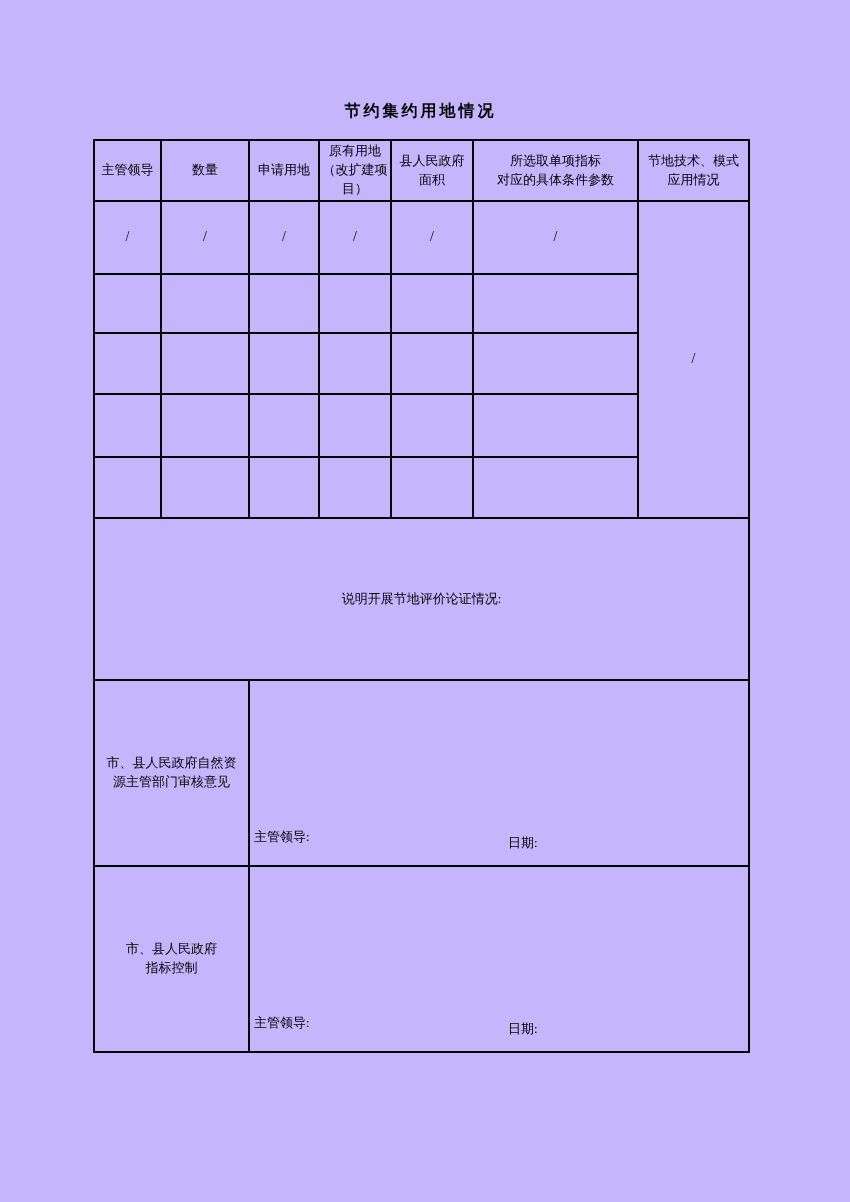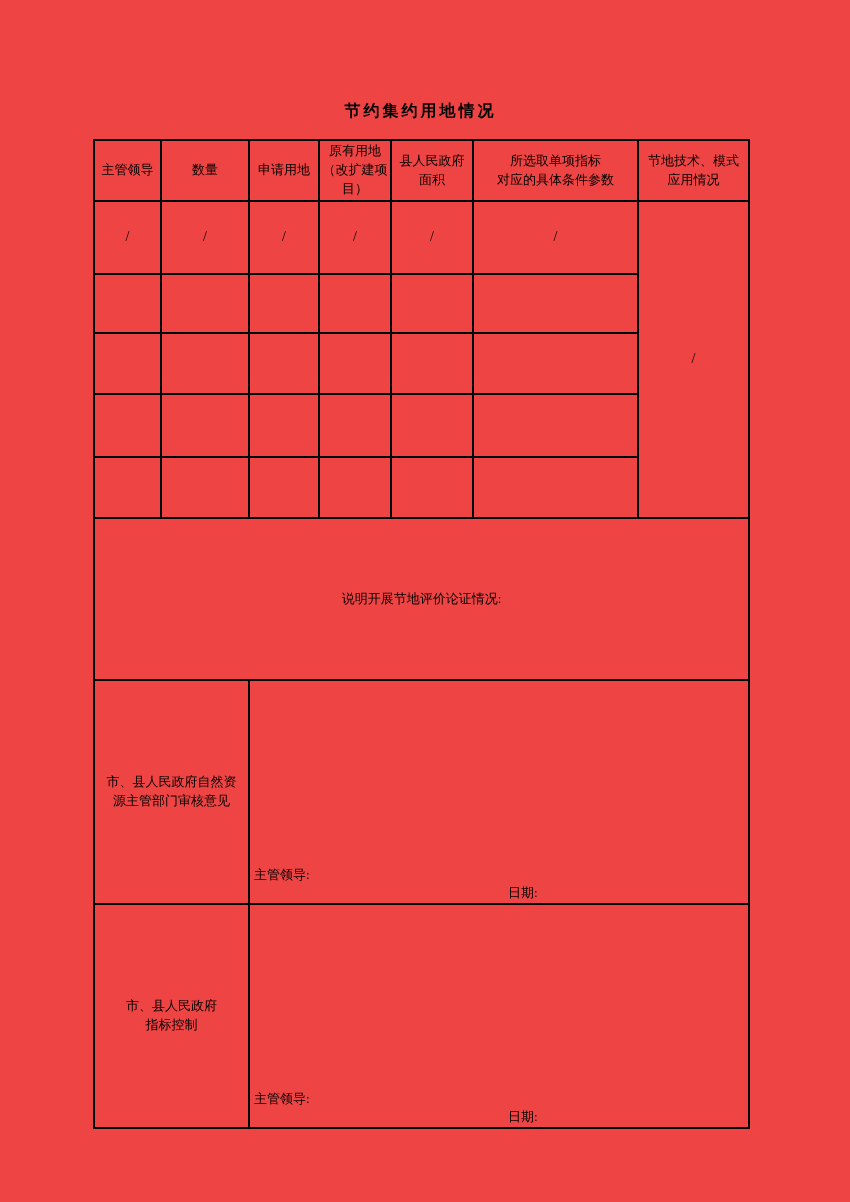--- a/index.html
+++ b/index.html
@@ -4,21 +4,21 @@
 <style>
   html, body {
     margin: 0;
     padding: 0;
     background: #ffffff;
   }
   .page {
     position: relative;
     width: 850px;
     height: 1202px;
-    background: #ef4444;
+    background: #c4b5fd;
     font-family: "Liberation Serif", "DejaVu Serif", serif;
     color: #000000;
     overflow: hidden;
   }
   .doc-title {
     position: absolute;
     left: 93px;
     top: 101px;
     width: 655px;
     text-align: center;
@@ -47,21 +47,21 @@
     line-height: 1.45;
     overflow: hidden;
   }
   tr.rh    { height: 61px; }
   tr.r1    { height: 73px; }
   tr.r2    { height: 59px; }
   tr.r3    { height: 61px; }
   tr.r4    { height: 63px; }
   tr.r5    { height: 61px; }
   tr.rnote { height: 162px; }
-  tr.rsec  { height: 224px; }
+  tr.rsec  { height: 186px; }
   td.note-cell {
     text-align: left;
     vertical-align: top;
     padding: 4px 5px;
     margin-left: 15px;
   }
   td.slash-cell {
     font-size: 14px;
   }
   td.sec-label {
@@ -73,21 +73,21 @@
   }
   .sec-body .leader {
     position: absolute;
     left: 4px;
     bottom: 18px;
     white-space: nowrap;
   }
   .sec-body .date {
     position: absolute;
     left: 258px;
-    bottom: 0;
+    bottom: 12px;
     white-space: nowrap;
   }
 </style>
 </head>
 <body>
 
 <div class="page">
 
   <div class="doc-title">节约集约用地情况</div>
 

